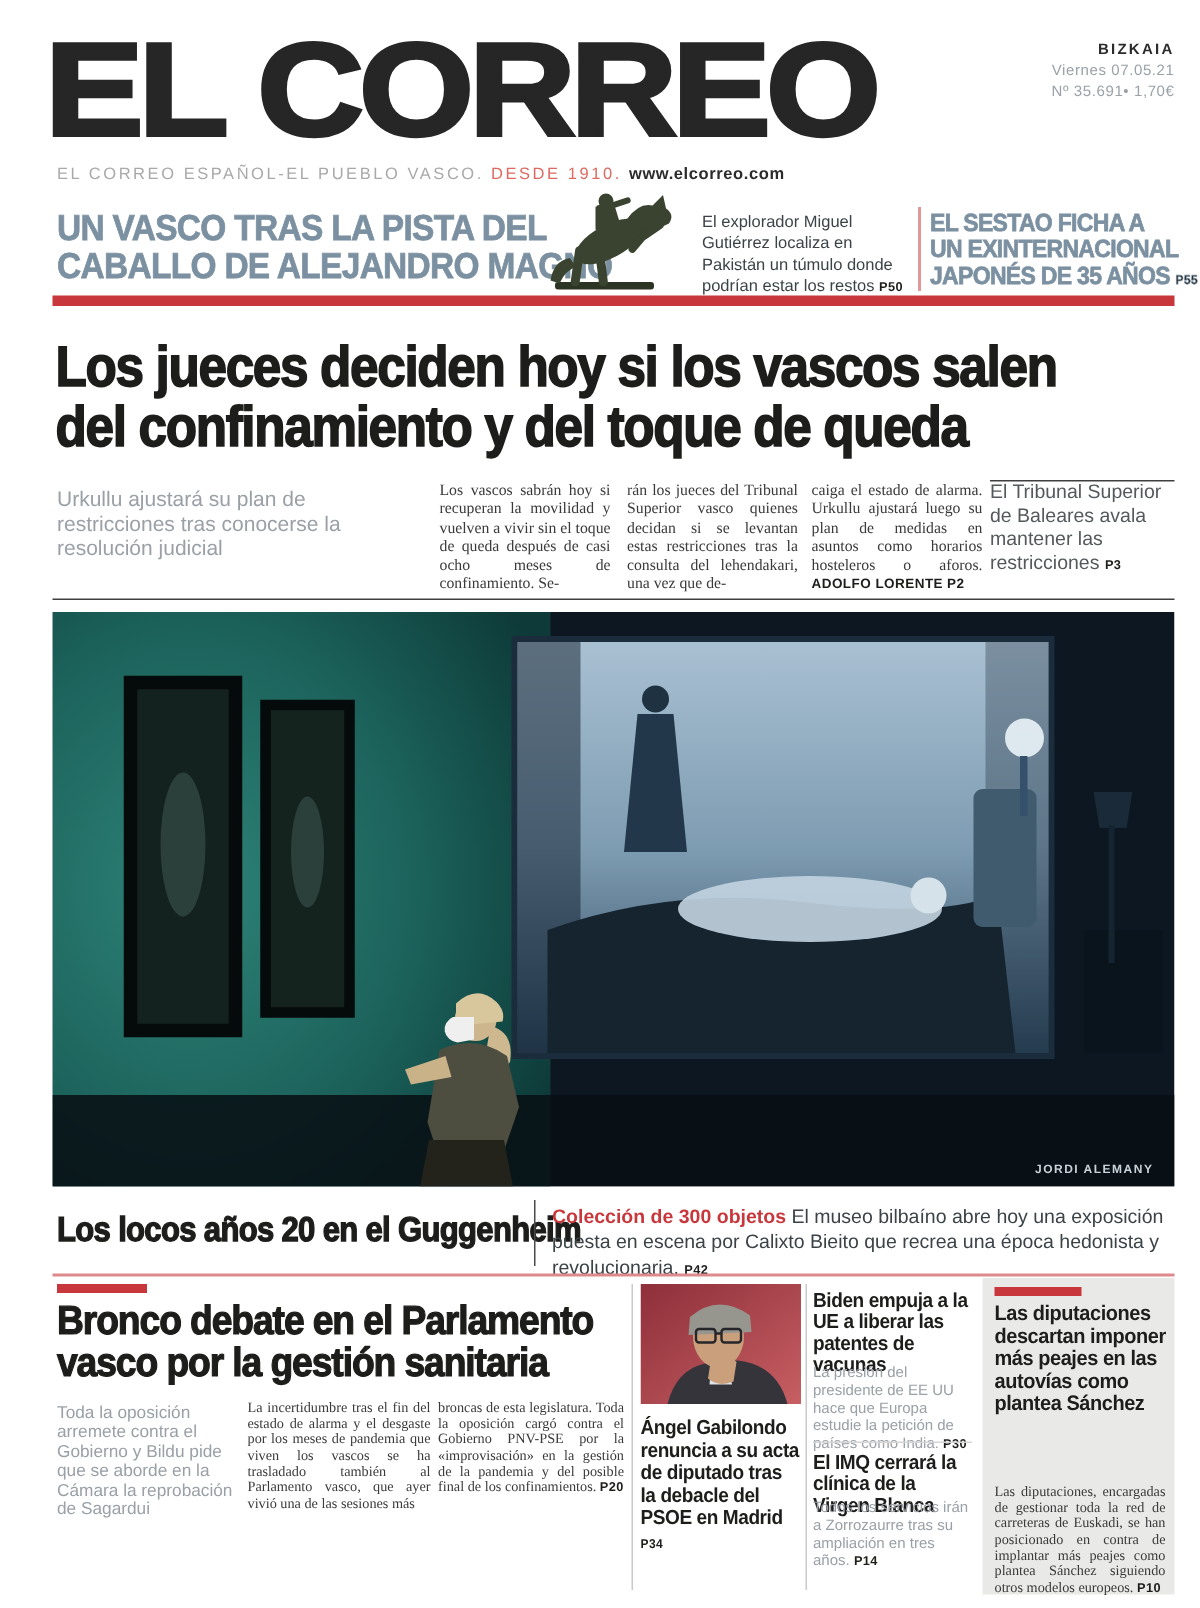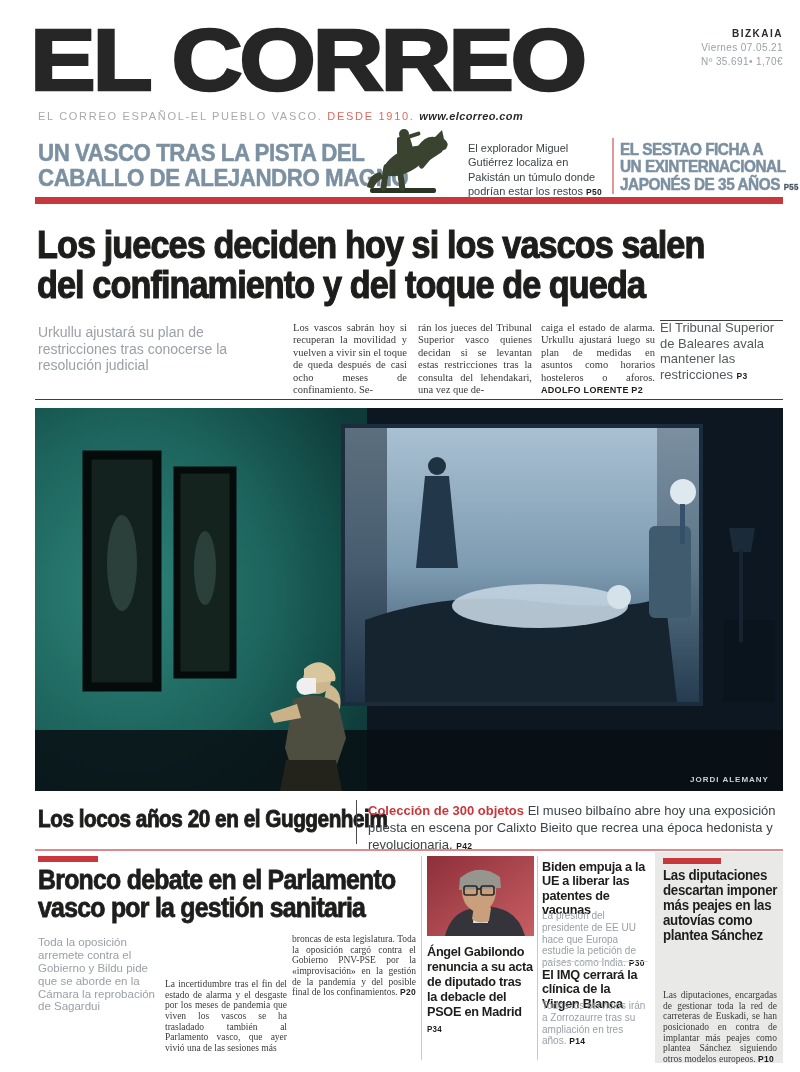--- a/index.html
+++ b/index.html
@@ -9,21 +9,21 @@
   .serif{font-family:"Liberation Serif",serif;}
 
   
   .logo{font-family:"Liberation Sans",sans-serif;font-weight:bold;font-size:88px;line-height:1;
         color:#262626;letter-spacing:-3px;transform:scaleX(1.12);transform-origin:0 0;
         -webkit-text-stroke:2.5px #262626;white-space:nowrap;}
   .edition{font-size:10px;font-weight:bold;letter-spacing:1.5px;color:#2b2b2b;}
   .dateline{font-size:10px;color:#9aa1a7;margin-top:3px;letter-spacing:.4px;}
   .tagline{font-size:11px;letter-spacing:1.7px;color:#a9a9a9;white-space:nowrap;}
   .tagline .since{color:#dd6a60;margin-top:36px;}
-  .tagline .url{color:#2b2b2b;font-weight:bold;letter-spacing:.4px;font-style:italic;}
+  .tagline .url{color:#2b2b2b;font-weight:bold;letter-spacing:.4px;}
 
   
   .teaser-blue{font-weight:bold;color:#7b90a1;line-height:1.05;letter-spacing:-.5px;
                transform:scaleX(.93);transform-origin:0 0;-webkit-text-stroke:.5px #7b90a1;}
   .teaser-blue div{white-space:nowrap;}
   .t-left{font-size:24px;}
   .t-right{font-size:16.5px;}
   .t-mid{font-size:11px;line-height:1.3;color:#3c4347;}
   .pg{font-family:"Liberation Sans",sans-serif;font-weight:bold;font-size:8.5px;color:#1d1d1b;letter-spacing:.3px;}
 
@@ -201,21 +201,21 @@
 
   <div class="abs vline" style="left:421px;top:856px;height:204px;"></div>
   <div class="abs vline" style="left:537px;top:856px;height:204px;"></div>
 
   <div class="abs redbar" style="left:38px;top:856px;width:60px;height:6px;"></div>
   <div class="abs sans b-head-lg" style="left:38px;top:866px;">
     <div>Bronco debate en el Parlamento</div>
     <div>vasco por la gestión sanitaria</div>
   </div>
   <div class="abs sans b-standfirst" style="left:38px;top:936px;width:118px;">Toda la oposición arremete contra el Gobierno y Bildu pide que se aborde en la Cámara la reprobación de Sagardui</div>
-  <div class="abs serif b-body" style="left:165px;top:979px;width:122px;">La incertidumbre tras el fin del estado de alarma y el desgaste por los meses de pandemia que viven los vascos se ha trasladado también al Parlamento vasco, que ayer vivió una de las sesiones más</div>
+  <div class="abs serif b-body" style="left:165px;top:934px;width:122px;">La incertidumbre tras el fin del estado de alarma y el desgaste por los meses de pandemia que viven los vascos se ha trasladado también al Parlamento vasco, que ayer vivió una de las sesiones más</div>
   <div class="abs serif b-body" style="left:292px;top:934px;width:124px;">
     <span>broncas de esta legislatura. Toda la oposición cargó contra el Gobierno PNV-PSE por la «improvisación» en la gestión de la pandemia y del posible final de los confinamientos.</span>
     <span class="pg">P20</span>
   </div>
 
   <svg class="abs" style="left:427px;top:856px;" width="107" height="80" viewBox="0 0 107 80">
     <defs>
       <linearGradient id="redg" x1="0" y1="0" x2="1" y2="1">
         <stop offset="0" stop-color="#8e2f3a"></stop>
         <stop offset="1" stop-color="#c75f63"></stop>

